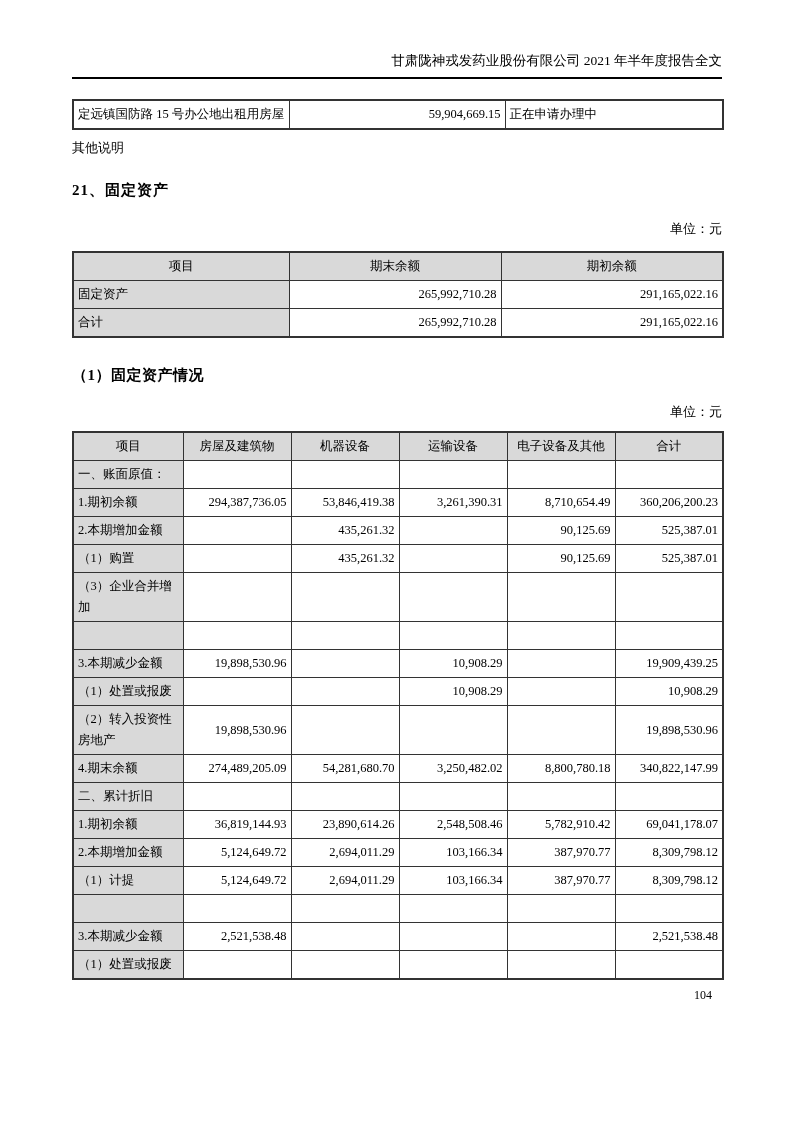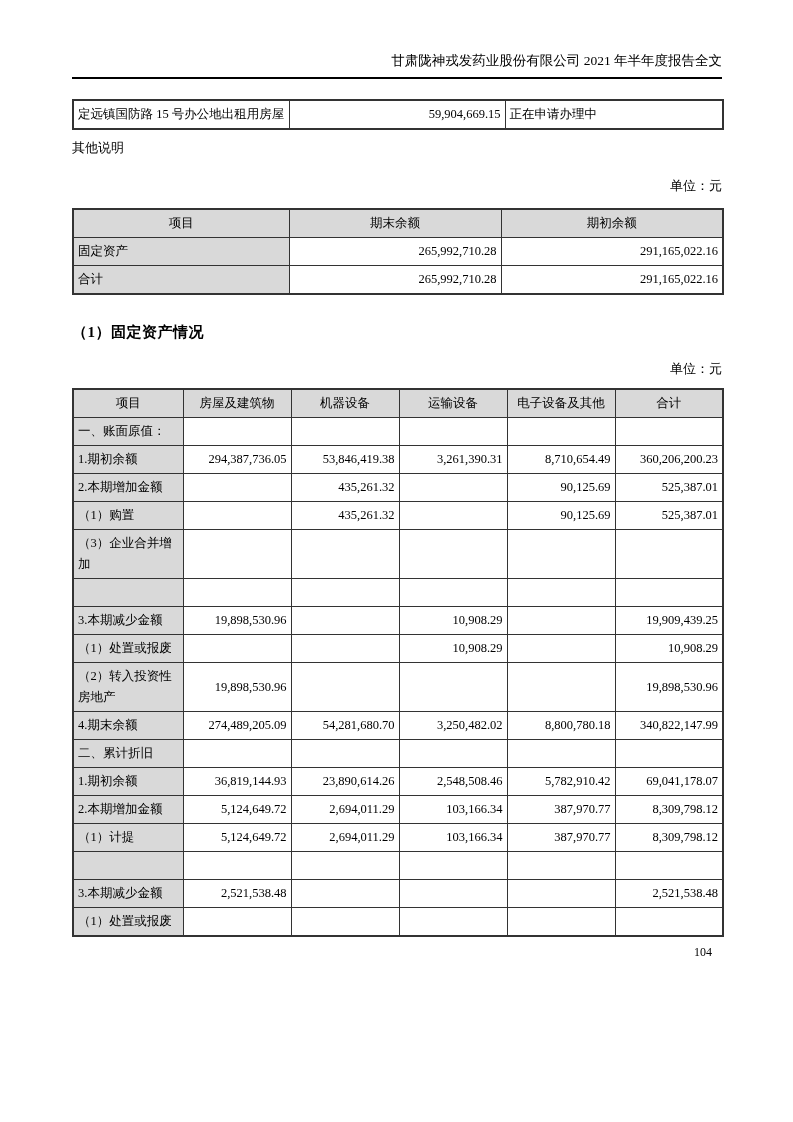--- a/index.html
+++ b/index.html
@@ -82,20 +82,21 @@
         <tr>
           <td class="a-left">定远镇国防路 15 号办公地出租用房屋</td>
           <td class="a-right">59,904,669.15</td>
           <td class="a-left">正在申请办理中</td>
         </tr>
       </tbody>
   </table>
 
   <div class="note-label">其他说明</div>
 
+  <div class="section-heading">21、固定资产</div>
 
   <div class="unit-label">单位：元</div>
 
   <table class="doc-table summary-table shade-first">
     <colgroup>
         <col style="width:216px">
         <col style="width:212px">
         <col style="width:222px">
       </colgroup>
     <thead>

